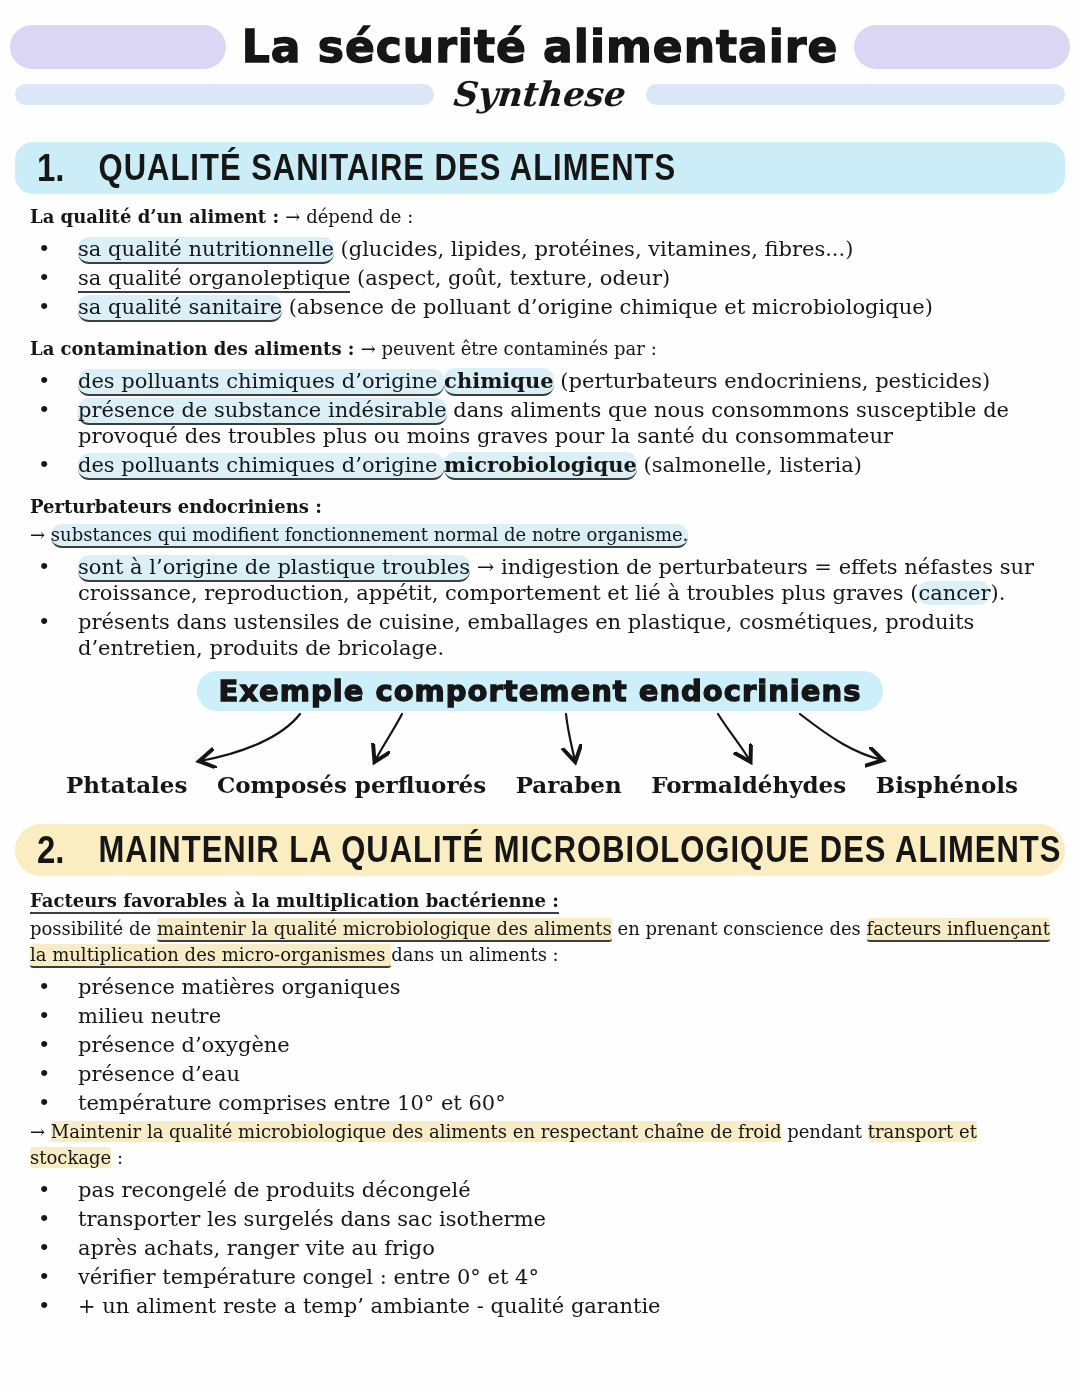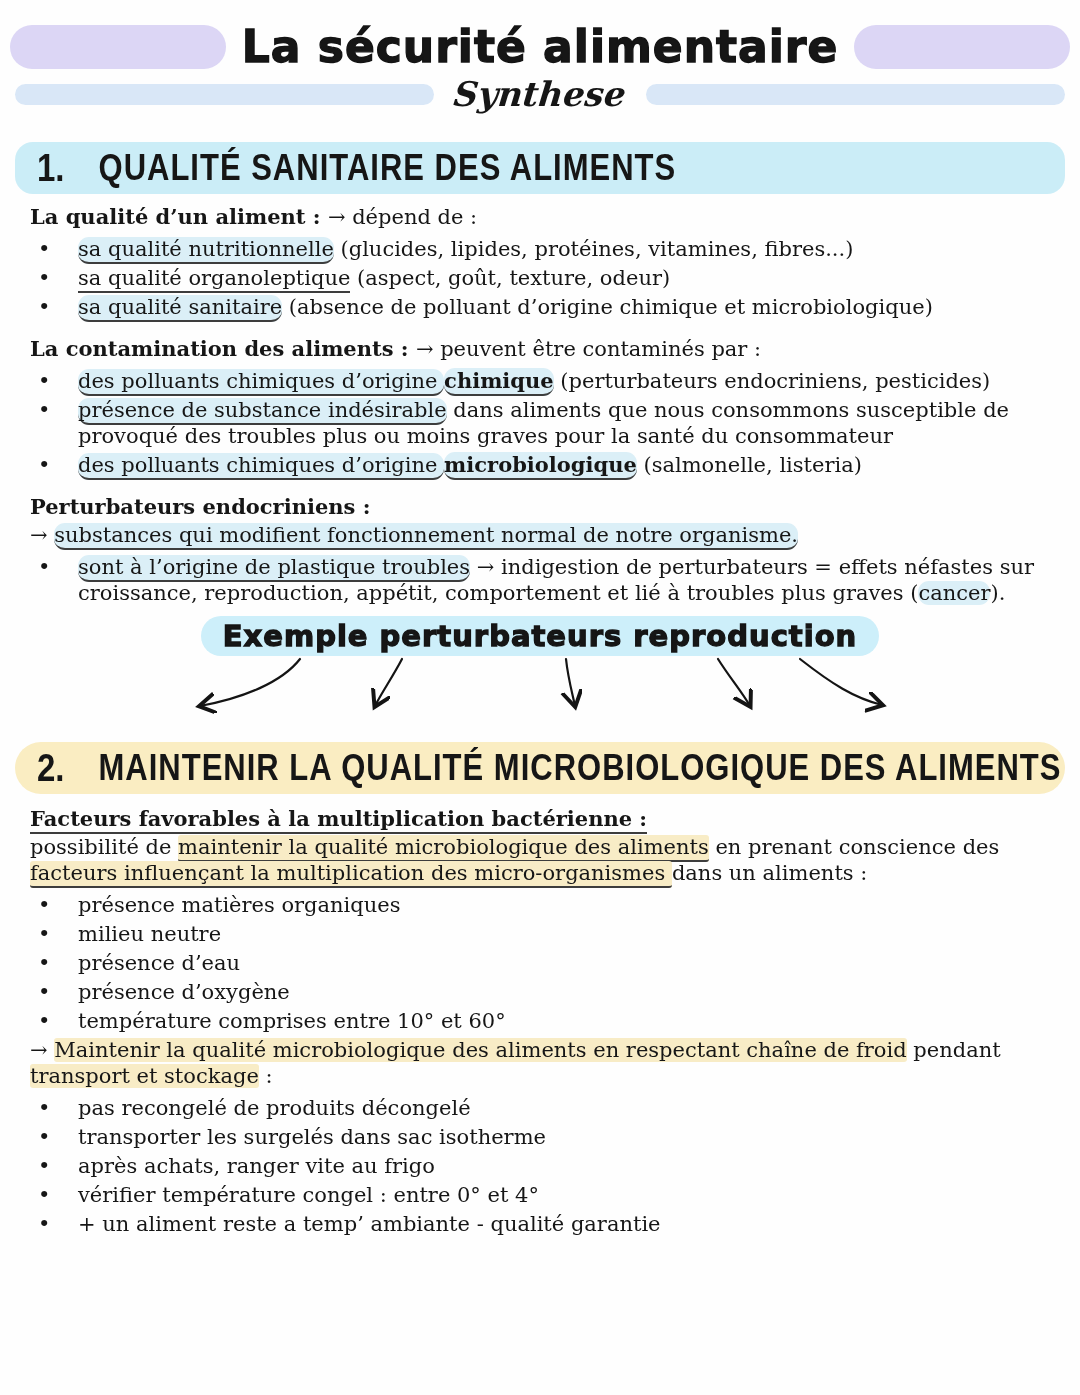--- a/index.html
+++ b/index.html
@@ -25,21 +25,21 @@
   .sec-head{
     display:flex;align-items:center;gap:34px;margin:26px 15px 0 15px;
     padding:7px 10px 7px 22px;border-radius:18px;
     font-family:"Liberation Sans",sans-serif;font-weight:700;
   }
   .sec-head .num{font-size:33px;transform:scaleY(1.18);}
   .sec-head .txt{font-size:31px;letter-spacing:1px;transform:scaleY(1.22);transform-origin:left center;white-space:nowrap;}
   .bg-cyan{background:#cbedf7;}
   .bg-yellow{background:#faedc2;border-radius:26px;}
   
-  .para{margin:16px 30px 0 30px;font-size:21px;line-height:26px;}
+  .para{margin:16px 30px 0 30px;font-size:18px;line-height:26px;}
   .mt10{margin-top:10px;} .mt12{margin-top:12px;} .mt18{margin-top:18px;} .mt2{margin-top:2px;}
   .b{font-weight:bold;}
   .u{border-bottom:2px solid #3d3d3d;padding-bottom:1px;}
   .hl-cyan{background:#dbeff7;border-radius:11px;box-decoration-break:clone;}
   .hl-yellow{background:#f8ecc6;border-radius:3px;box-decoration-break:clone;}
   ul.blist{list-style:none;margin:6px 30px 0 30px;padding:0;}
   .blist li{display:flex;margin:0 0 3px 0;font-size:21px;line-height:26px;}
   .blist .dot{flex:0 0 40px;padding-left:8px;}
   .blist .dot::before{content:"\2022";}
   .li-text{flex:1;}
@@ -110,66 +110,77 @@
       </li>
   </ul>
 
   <p class="para"><span class="b">Perturbateurs endocriniens :</span></p>
   <p class="para mt2"><span>→ </span><span class="u hl-cyan">substances qui modifient fonctionnement normal de notre organisme.</span></p>
   <ul class="blist">
     <li>
         <span class="dot"></span>
         <span class="li-text"><span class="u hl-cyan">sont à l’origine de plastique troubles</span><span> → indigestion de perturbateurs = effets néfastes sur croissance, reproduction, appétit, comportement et lié à troubles plus graves (</span><span class="hl-cyan">cancer</span><span>).</span></span>
       </li>
+    <li>
+        <span class="dot"></span>
+        <span class="li-text"><span>présents dans ustensiles de cuisine, emballages en plastique, cosmétiques, produits d’entretien, produits de bricolage.</span></span>
+      </li>
   </ul>
 
   <div class="diagram">
-    <span class="diag-title groovy">Exemple perturbateurs reproduction</span>
+    <span class="diag-title groovy">Exemple comportement endocriniens</span>
     <svg class="diag-svg" viewBox="0 0 1080 60">
       <defs>
         <marker id="ah" markerWidth="12" markerHeight="12" refX="7" refY="4.5" orient="auto">
           <path d="M0,0 L7.5,4.5 L0,9" fill="none" stroke="#141414" stroke-width="1.8"></path>
         </marker>
       </defs>
       <g fill="none" stroke="#141414" stroke-width="2.2" stroke-linecap="round">
         <path d="M300,3 C282,26 244,42 200,50" marker-end="url(#ah)"></path>
         <path d="M402,3 C392,22 382,36 375,50" marker-end="url(#ah)"></path>
         <path d="M566,3 C568,22 572,36 575,50" marker-end="url(#ah)"></path>
         <path d="M718,3 C730,22 742,36 750,50" marker-end="url(#ah)"></path>
         <path d="M800,3 C832,28 854,42 882,49" marker-end="url(#ah)"></path>
       </g>
     </svg>
+    <div class="diag-labels">
+      <span>Phtatales</span>
+      <span>Composés perfluorés</span>
+      <span>Paraben</span>
+      <span>Formaldéhydes</span>
+      <span>Bisphénols</span>
+    </div>
   </div>
 
   <div class="sec-head bg-yellow">
     <span class="num">2.</span>
     <span class="txt">MAINTENIR LA QUALITÉ MICROBIOLOGIQUE DES ALIMENTS</span>
   </div>
 
   <p class="para mt12"><span class="b u">Facteurs favorables à la multiplication bactérienne :</span></p>
   <p class="para mt2"><span>possibilité de </span><span class="u hl-yellow">maintenir la qualité microbiologique des aliments</span><span> en prenant conscience des </span><span class="u hl-yellow">facteurs influençant la multiplication des micro-organismes </span><span>dans un aliments :</span></p>
   <ul class="blist">
     <li>
         <span class="dot"></span>
         <span class="li-text"><span>présence matières organiques</span></span>
       </li>
     <li>
         <span class="dot"></span>
         <span class="li-text"><span>milieu neutre</span></span>
       </li>
     <li>
         <span class="dot"></span>
+        <span class="li-text"><span>présence d’oxygène</span></span>
+      </li>
+    <li>
+        <span class="dot"></span>
         <span class="li-text"><span>présence d’eau</span></span>
       </li>
     <li>
         <span class="dot"></span>
-        <span class="li-text"><span>présence d’oxygène</span></span>
-      </li>
-    <li>
-        <span class="dot"></span>
         <span class="li-text"><span>température comprises entre 10° et 60°</span></span>
       </li>
   </ul>
 
   <p class="para mt2"><span>→ </span><span class="hl-yellow">Maintenir la qualité microbiologique des aliments en respectant chaîne de froid</span><span> pendant </span><span class="hl-yellow">transport et stockage</span><span> :</span></p>
   <ul class="blist">
     <li>
         <span class="dot"></span>
         <span class="li-text"><span>pas recongelé de produits décongelé</span></span>
       </li>

